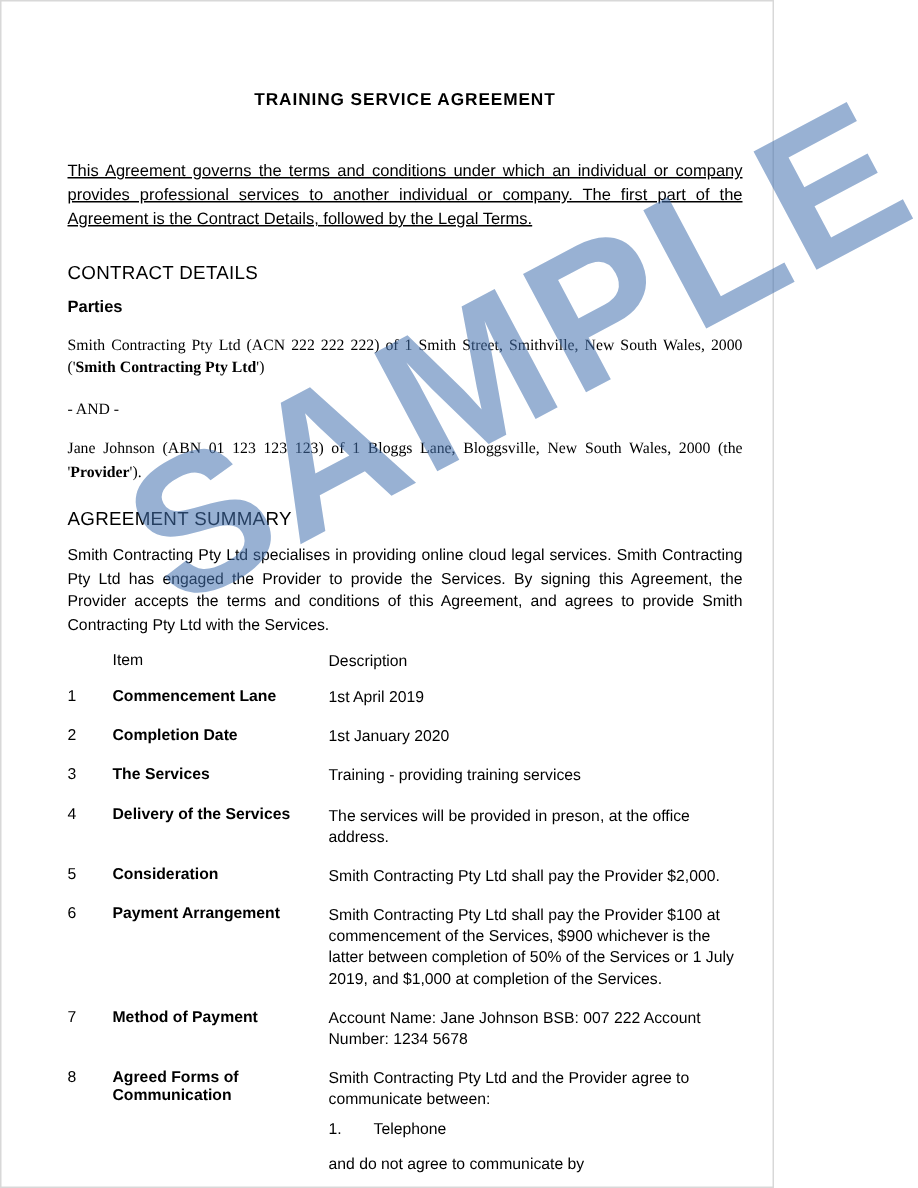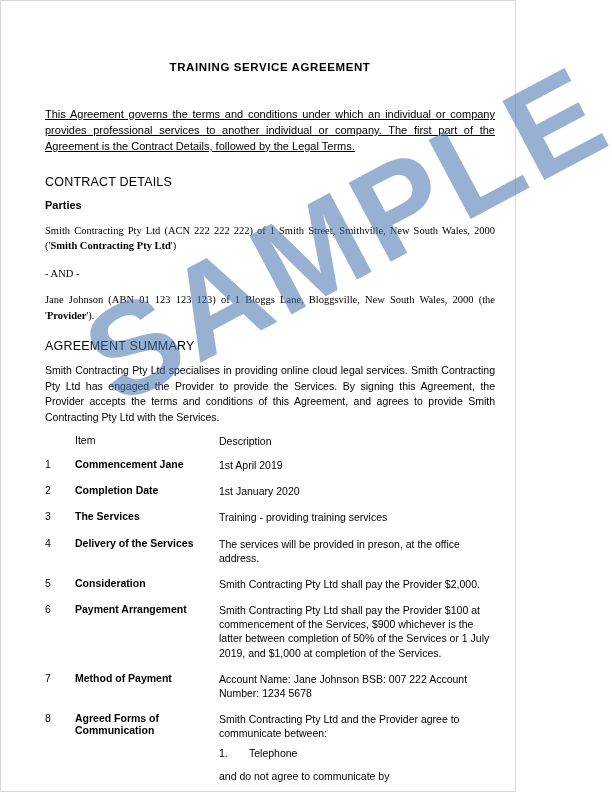--- a/index.html
+++ b/index.html
@@ -154,21 +154,21 @@
     <thead>
       <tr>
         <th class="col-num"></th>
         <th class="col-item hdr-item" style="font-weight:normal;">Item</th>
         <th class="col-desc">Description</th>
       </tr>
     </thead>
     <tbody>
       <tr>
         <td class="col-num">1</td>
-        <td class="col-item">Commencement Jane</td>
+        <td class="col-item">Commencement Lane</td>
         <td class="col-desc">1st April 2019</td>
       </tr>
       <tr>
         <td class="col-num">2</td>
         <td class="col-item">Completion Date</td>
         <td class="col-desc">1st January 2020</td>
       </tr>
       <tr>
         <td class="col-num">3</td>
         <td class="col-item">The Services</td>

